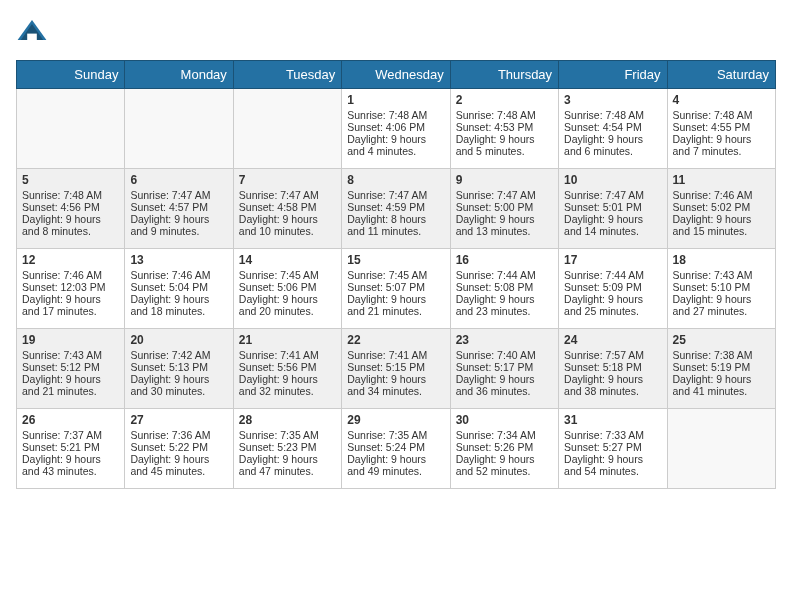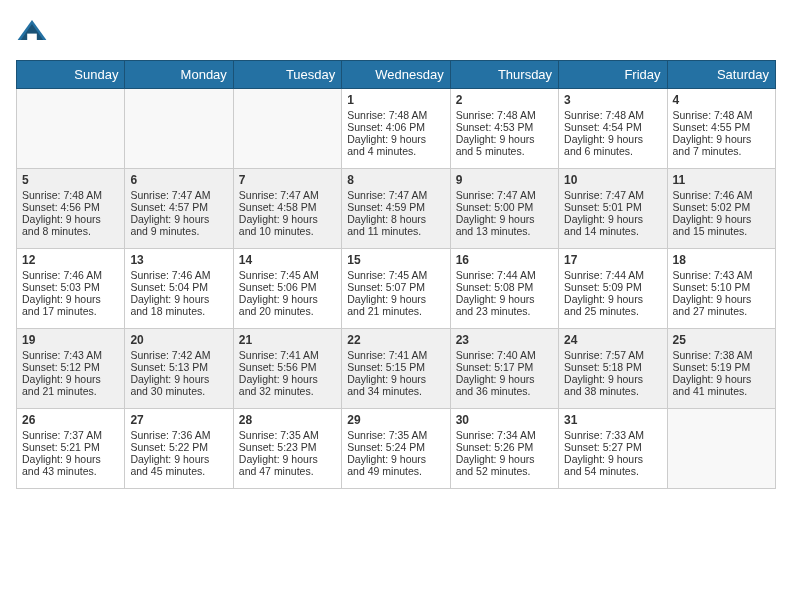--- a/index.html
+++ b/index.html
@@ -134,21 +134,21 @@
       <tr class="row-alt">
         <td><span class="day-num">5</span><span>Sunrise: 7:48 AM</span><br><span>Sunset: 4:56 PM</span><br><span>Daylight: 9 hours and 8 minutes.</span></td>
         <td><span class="day-num">6</span><span>Sunrise: 7:47 AM</span><br><span>Sunset: 4:57 PM</span><br><span>Daylight: 9 hours and 9 minutes.</span></td>
         <td><span class="day-num">7</span><span>Sunrise: 7:47 AM</span><br><span>Sunset: 4:58 PM</span><br><span>Daylight: 9 hours and 10 minutes.</span></td>
         <td><span class="day-num">8</span><span>Sunrise: 7:47 AM</span><br><span>Sunset: 4:59 PM</span><br><span>Daylight: 8 hours and 11 minutes.</span></td>
         <td><span class="day-num">9</span><span>Sunrise: 7:47 AM</span><br><span>Sunset: 5:00 PM</span><br><span>Daylight: 9 hours and 13 minutes.</span></td>
         <td><span class="day-num">10</span><span>Sunrise: 7:47 AM</span><br><span>Sunset: 5:01 PM</span><br><span>Daylight: 9 hours and 14 minutes.</span></td>
         <td><span class="day-num">11</span><span>Sunrise: 7:46 AM</span><br><span>Sunset: 5:02 PM</span><br><span>Daylight: 9 hours and 15 minutes.</span></td>
       </tr>
       <tr>
-        <td><span class="day-num">12</span><span>Sunrise: 7:46 AM</span><br><span>Sunset: 5:03 PM</span><br><span>Daylight: 9 hours and 17 minutes.</span></td>
+        <td><span class="day-num">12</span><span>Sunrise: 7:46 AM</span><br><span>Sunset: 12:03 PM</span><br><span>Daylight: 9 hours and 17 minutes.</span></td>
         <td><span class="day-num">13</span><span>Sunrise: 7:46 AM</span><br><span>Sunset: 5:04 PM</span><br><span>Daylight: 9 hours and 18 minutes.</span></td>
         <td><span class="day-num">14</span><span>Sunrise: 7:45 AM</span><br><span>Sunset: 5:06 PM</span><br><span>Daylight: 9 hours and 20 minutes.</span></td>
         <td><span class="day-num">15</span><span>Sunrise: 7:45 AM</span><br><span>Sunset: 5:07 PM</span><br><span>Daylight: 9 hours and 21 minutes.</span></td>
         <td><span class="day-num">16</span><span>Sunrise: 7:44 AM</span><br><span>Sunset: 5:08 PM</span><br><span>Daylight: 9 hours and 23 minutes.</span></td>
         <td><span class="day-num">17</span><span>Sunrise: 7:44 AM</span><br><span>Sunset: 5:09 PM</span><br><span>Daylight: 9 hours and 25 minutes.</span></td>
         <td><span class="day-num">18</span><span>Sunrise: 7:43 AM</span><br><span>Sunset: 5:10 PM</span><br><span>Daylight: 9 hours and 27 minutes.</span></td>
       </tr>
       <tr class="row-alt">
         <td><span class="day-num">19</span><span>Sunrise: 7:43 AM</span><br><span>Sunset: 5:12 PM</span><br><span>Daylight: 9 hours and 21 minutes.</span></td>
         <td><span class="day-num">20</span><span>Sunrise: 7:42 AM</span><br><span>Sunset: 5:13 PM</span><br><span>Daylight: 9 hours and 30 minutes.</span></td>

